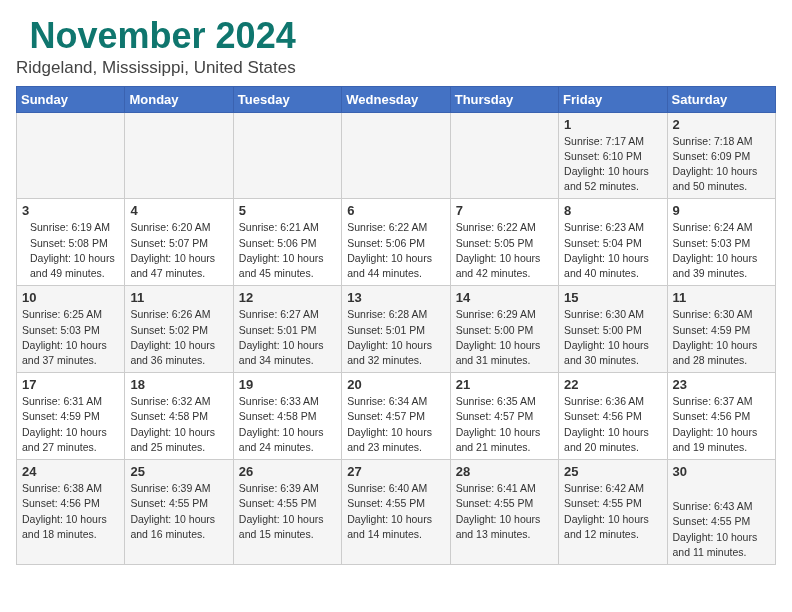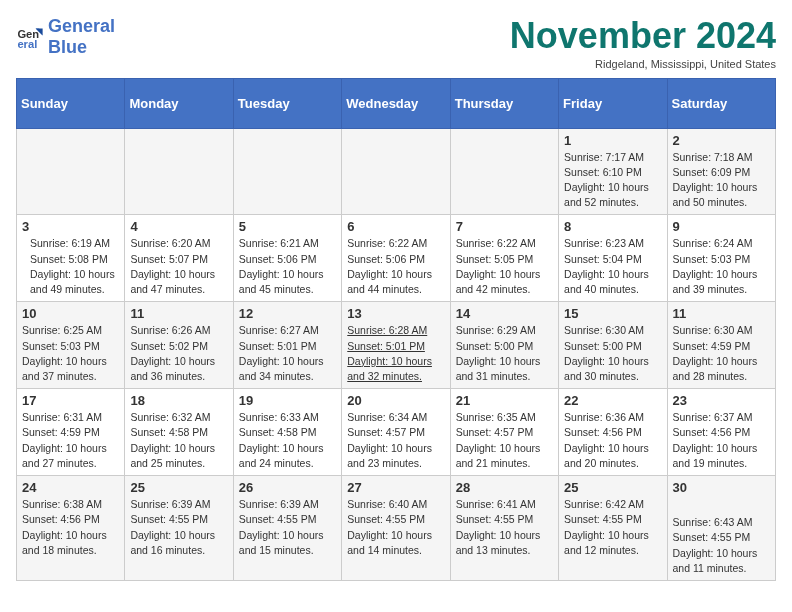--- a/index.html
+++ b/index.html
@@ -36,35 +36,35 @@
     .title-area {
       text-align: right;
     }
     .month-title {
       font-size: 36px;
       font-weight: bold;
       color: #0f766e;
       line-height: 1.1;
     }
     .location {
-      font-size: 11px;
+      font-size: 17px;
       color: #444;
       margin-top: 2px;
     }
     table {
       width: 100%;
       border-collapse: collapse;
       table-layout: fixed;
     }
     thead th {
       background-color: #4472C4;
       color: #fff;
       font-size: 13px;
       font-weight: bold;
-      padding: 17px 4px;
+      padding: 5px 4px;
       text-align: left;
       border: 1px solid #3a62b0;
     }
     tbody td {
       vertical-align: top;
       border: 1px solid #ccc;
       padding: 4px 5px;
       font-size: 11px;
       color: #333;
       height: 80px;
@@ -87,34 +87,20 @@
       color: #333;
     }
     .empty-cell {
       background-color: #f5f5f5;
     }
   </style>
 </head>
 <body>
 
 <div class="header">
-  <div class="logo">
-    <svg class="logo-icon" viewBox="0 0 40 40">
-      <text x="2" y="22" font-size="16" font-weight="bold" fill="#333">Gen</text>
-      <text x="2" y="36" font-size="16" font-weight="bold" fill="#4472C4">eral</text>
-      <polygon points="28,8 38,18 33,8" fill="#4472C4"></polygon>
-      <polygon points="28,8 38,8 38,18" fill="#1a4a9a"></polygon>
-    </svg>
-    <div>
-      <div class="logo-text">
-        <span>General</span><br>
-        <span style="color:#4472C4;">Blue</span>
-      </div>
-    </div>
-  </div>
   <div class="title-area">
     <div class="month-title">November 2024</div>
     <div class="location">Ridgeland, Mississippi, United States</div>
   </div>
 </div>
 
 <table>
   <thead>
     <tr>
     <th>Sunday</th>
@@ -216,21 +202,21 @@
         </td>
         <td>
           <span class="day-number">12</span>
           <div class="day-info" style="white-space: pre-line;">Sunrise: 6:27 AM
 Sunset: 5:01 PM
 Daylight: 10 hours
 and 34 minutes.</div>
         </td>
         <td>
           <span class="day-number">13</span>
-          <div class="day-info" style="white-space: pre-line; text-decoration: underline;">Sunrise: 6:28 AM
+          <div class="day-info" style="white-space: pre-line;">Sunrise: 6:28 AM
 Sunset: 5:01 PM
 Daylight: 10 hours
 and 32 minutes.</div>
         </td>
         <td>
           <span class="day-number">14</span>
           <div class="day-info" style="white-space: pre-line;">Sunrise: 6:29 AM
 Sunset: 5:00 PM
 Daylight: 10 hours
 and 31 minutes.</div>

